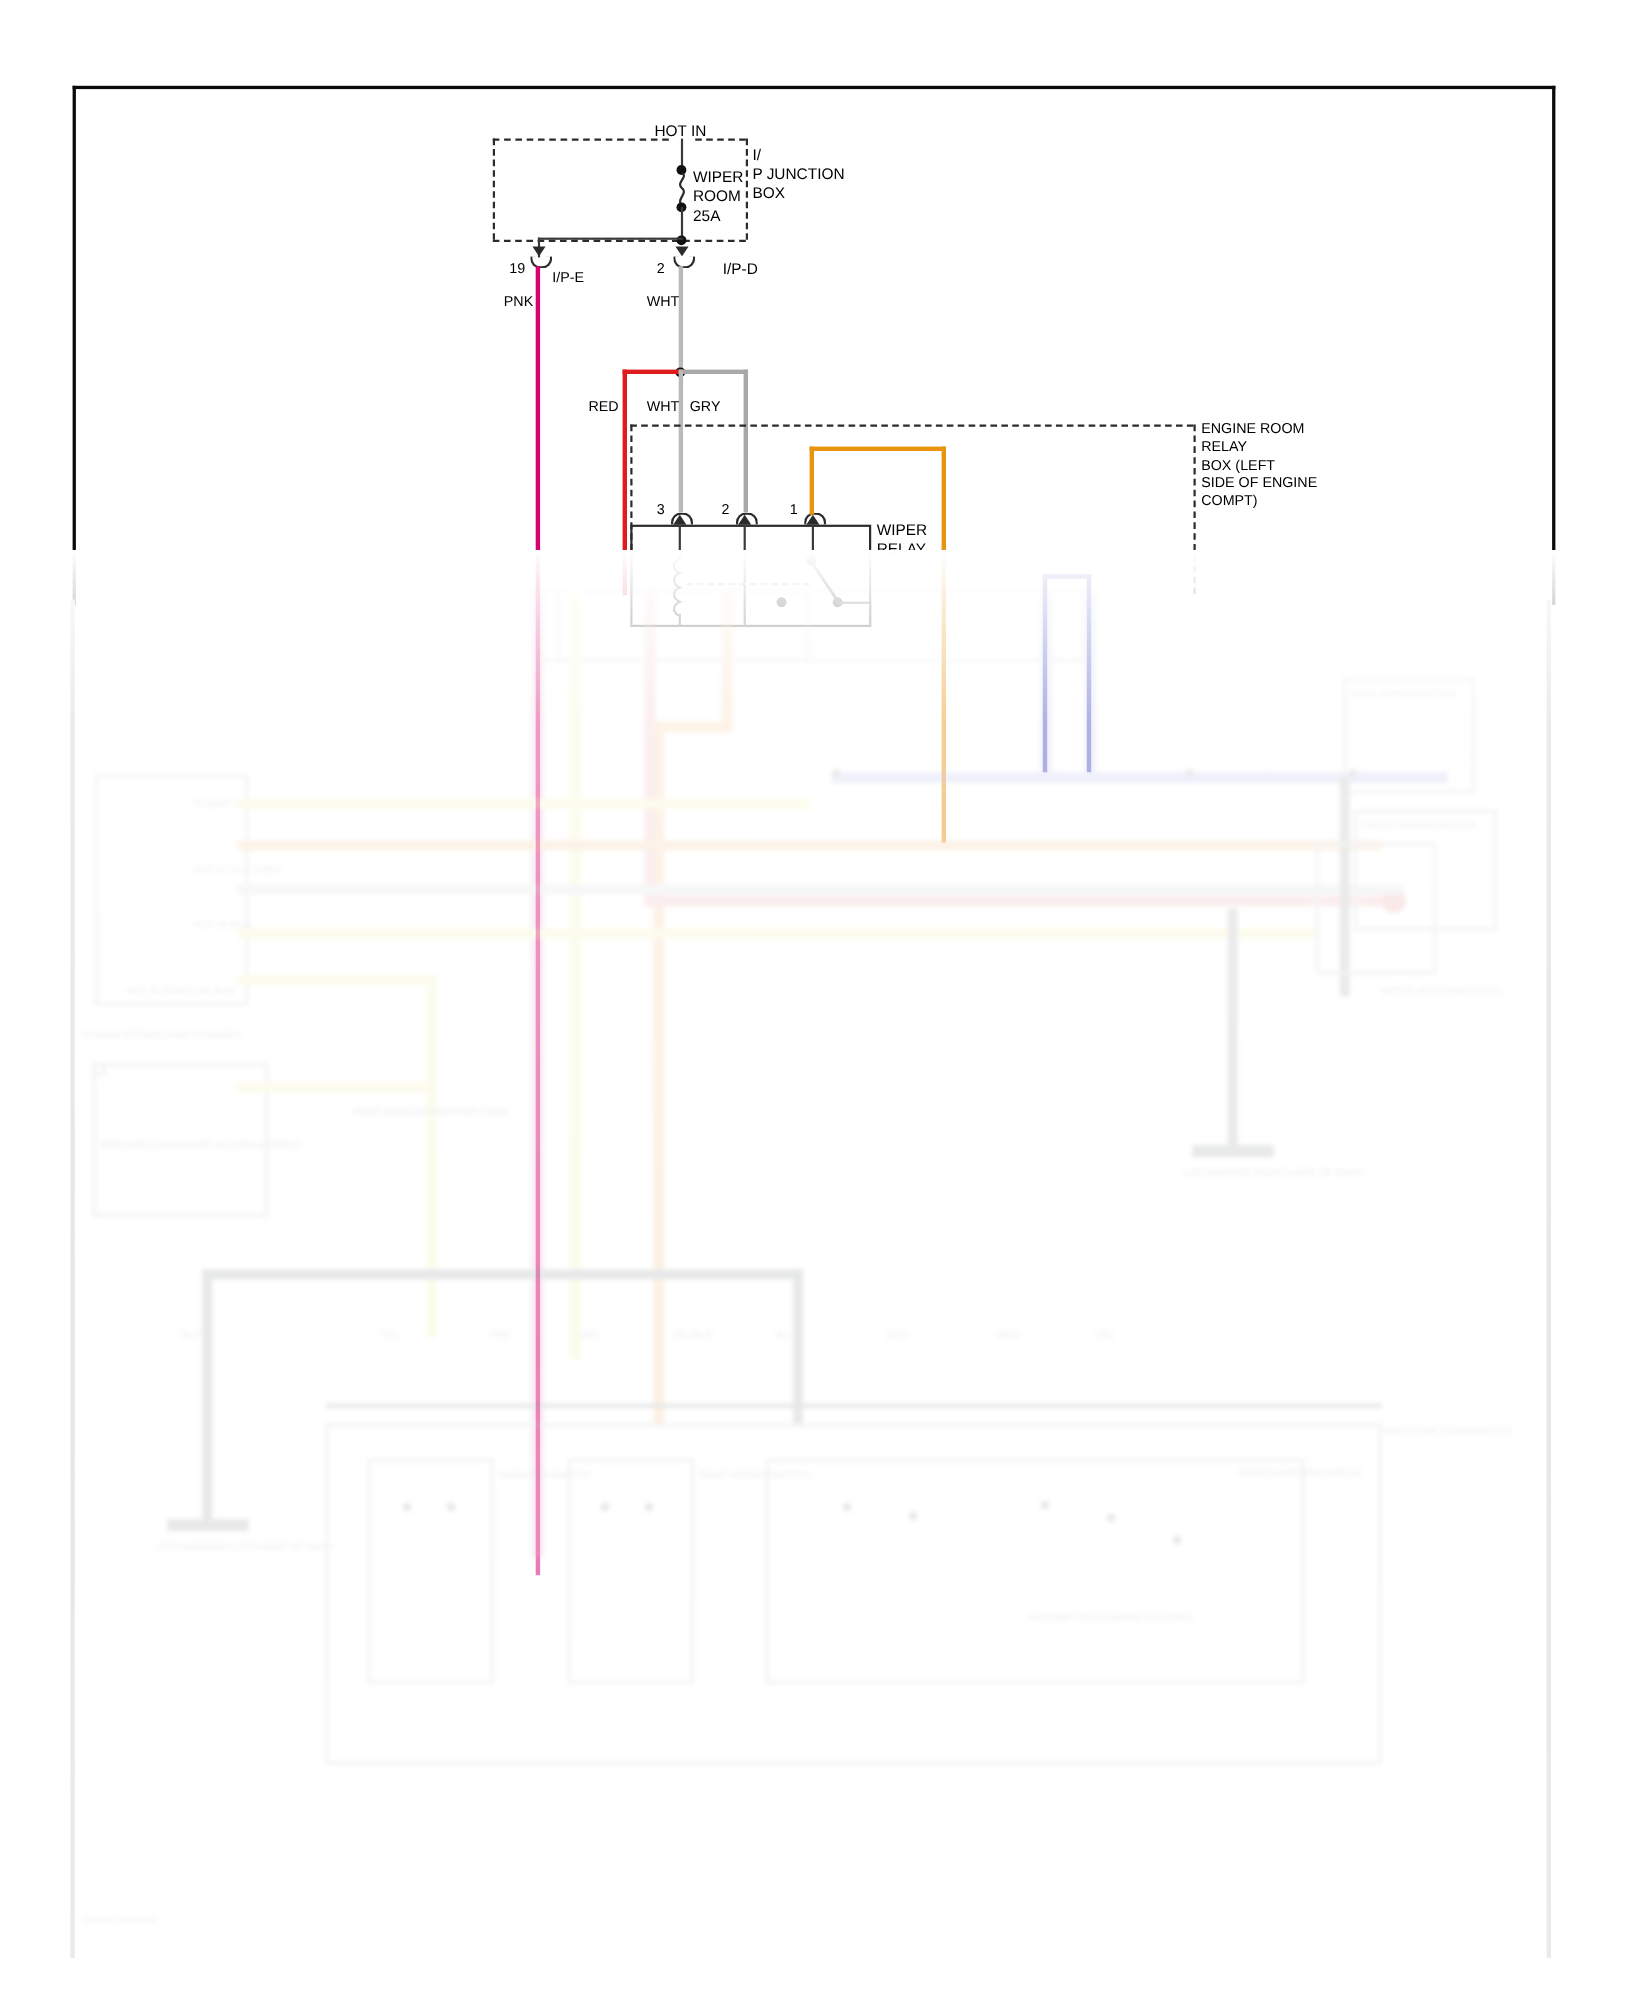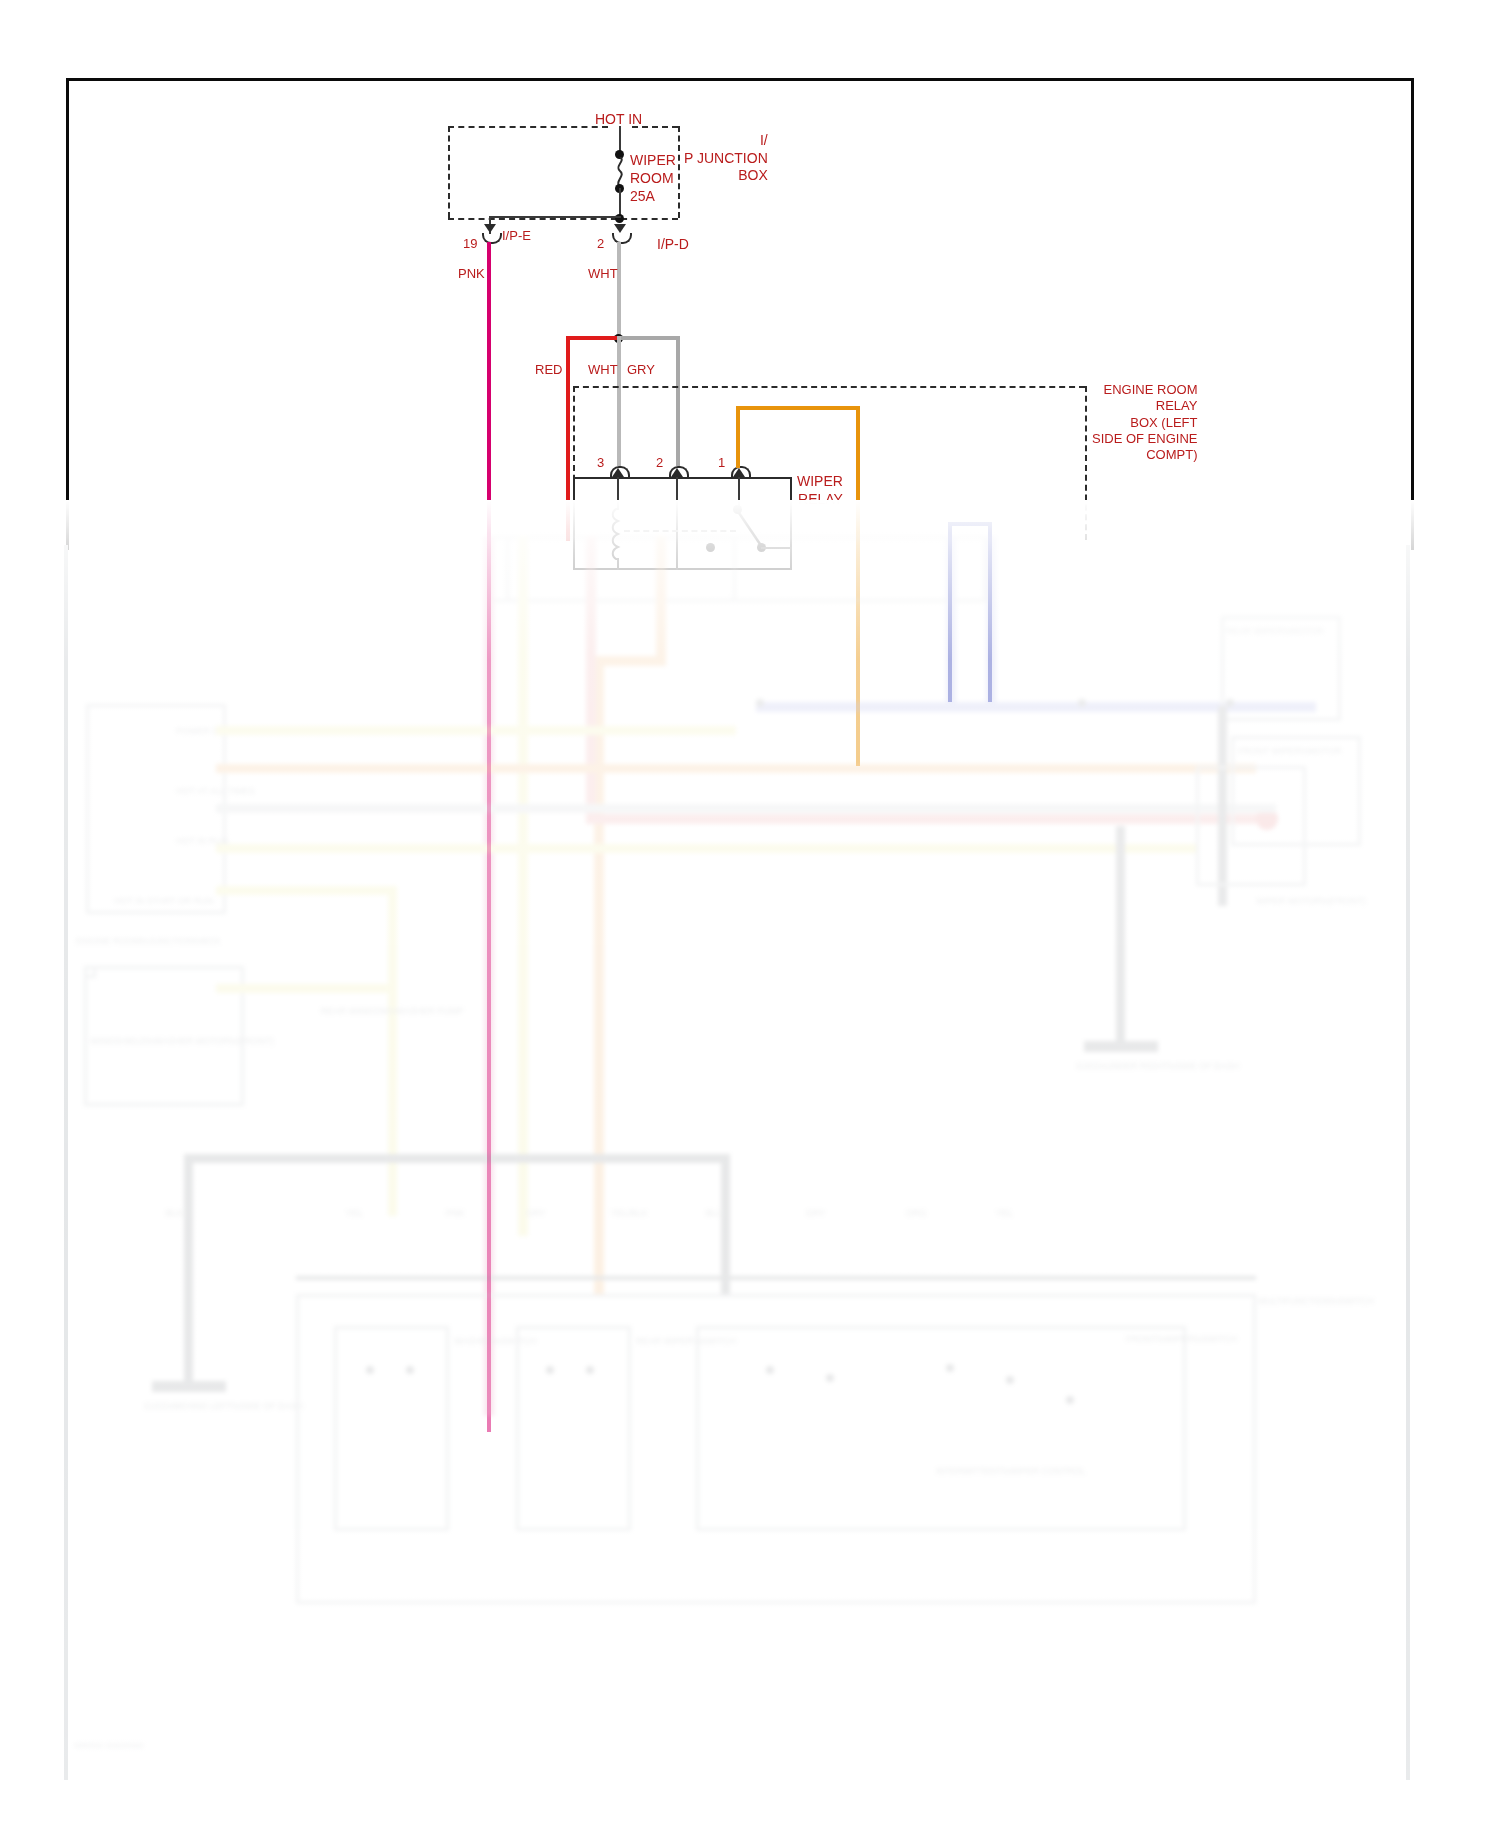--- a/index.html
+++ b/index.html
@@ -56,24 +56,23 @@
     position: absolute;
     width: 9px; height: 9px;
     background: #111;
     border-radius: 50%;
   }
 
   .lbl {
     position: absolute;
     font-family: "Liberation Sans", sans-serif;
     font-size: 13px;
-    color: #b91c1c;
+    color: #000000;
     line-height: 1.25;
     white-space: pre;
-    text-align: right;
   }
 
   
   .w-pnk { background: #d6006e; }
   .w-red { background: #e01b1b; }
   .w-wht { background: #b9b9b9; }
   .w-gry { background: #a8a8a8; }
   .w-org { background: #e8940c; }
   .w-blu { background: #2b39b5; }
 
@@ -197,21 +196,21 @@
   <div class="lbl" style="left:630px; top:188px; font-size:14px;">25A</div>
 
   <div class="vline" style="left:619px; top:188px; height:30px;"></div>
   <div class="dot" style="left:615px; top:214px;"></div>
   <div class="hline" style="left:489px; top:216px; width:132px;"></div>
   <div class="vline" style="left:489px; top:216px; height:18px;"></div>
 
   <div class="pin-arrow" style="left:484px; top:224px;"></div>
   <div class="pin-cup" style="left:482px; top:233px;"></div>
   <div class="lbl" style="left:463px; top:236px; font-size:13px;">19</div>
-  <div class="lbl" style="left:502px; top:228px; font-size:13px;">I/P-E</div>
+  <div class="lbl" style="left:502px; top:244px; font-size:13px;">I/P-E</div>
 
   <div class="pin-arrow" style="left:614px; top:224px;"></div>
   <div class="pin-cup" style="left:612px; top:233px;"></div>
   <div class="lbl" style="left:597px; top:236px; font-size:13px;">2</div>
   <div class="lbl" style="left:657px; top:236px; font-size:14px;">I/P-D</div>
 
   <div class="wire-v w-pnk" style="left:487px; top:242px; height:1190px;"></div>
   <div class="lbl" style="left:458px; top:266px; font-size:13px;">PNK</div>
 
   <div class="wire-v w-wht" style="left:617px; top:242px; height:96px;"></div>

